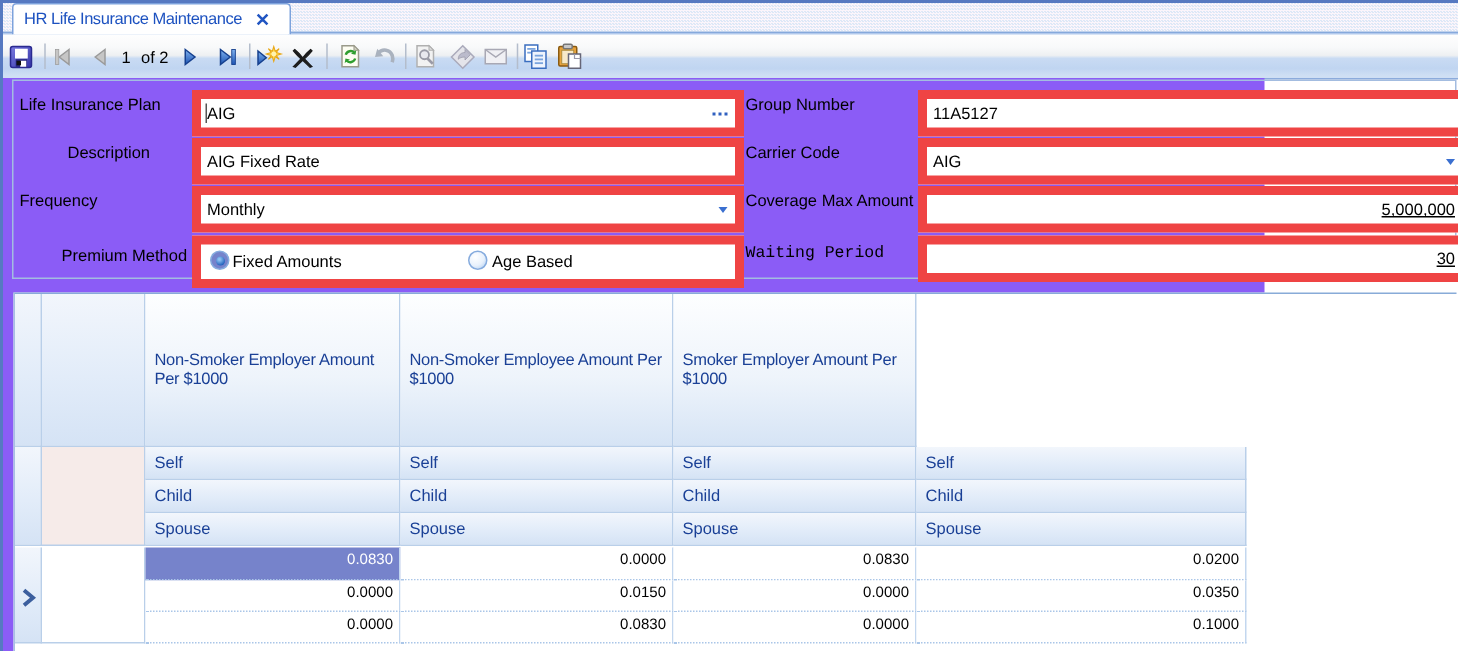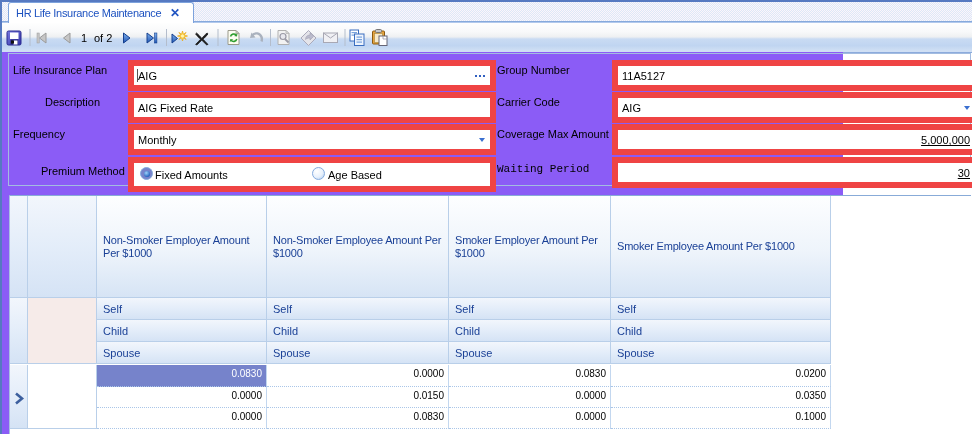--- a/index.html
+++ b/index.html
@@ -206,23 +206,20 @@
       <div class="gcell band" style="left:18px;top:0;width:69px;height:102px;"></div>
       <div class="gcell hdr" style="left:87px;top:0;width:170px;height:102px;">
         <div class="t" style="top:38px;">Non-Smoker Employer Amount<br>Per $1000</div>
       </div>
       <div class="gcell hdr" style="left:257px;top:0;width:182px;height:102px;">
         <div class="t" style="top:38px;">Non-Smoker Employee Amount Per<br>$1000</div>
       </div>
       <div class="gcell hdr" style="left:439px;top:0;width:162px;height:102px;">
         <div class="t" style="top:38px;">Smoker Employer Amount Per<br>$1000</div>
       </div>
-      <div class="gcell hdr" style="left:601px;top:0;width:220px;height:102px;">
-        <div class="t" style="top:44px;">Smoker Employee Amount Per $1000</div>
-      </div>
 
       <div class="gcell band" style="left:0;top:102px;width:18px;height:66px;"></div>
       <div class="gcell" style="left:18px;top:102px;width:69px;height:66px;background:#f6ebe9;"></div>
       <div class="gcell band" style="left:87px;top:102px;width:170px;height:22px;">
         <div class="t">Self</div>
       </div>
       <div class="gcell band" style="left:257px;top:102px;width:182px;height:22px;">
         <div class="t">Self</div>
       </div>
       <div class="gcell band" style="left:439px;top:102px;width:162px;height:22px;">

